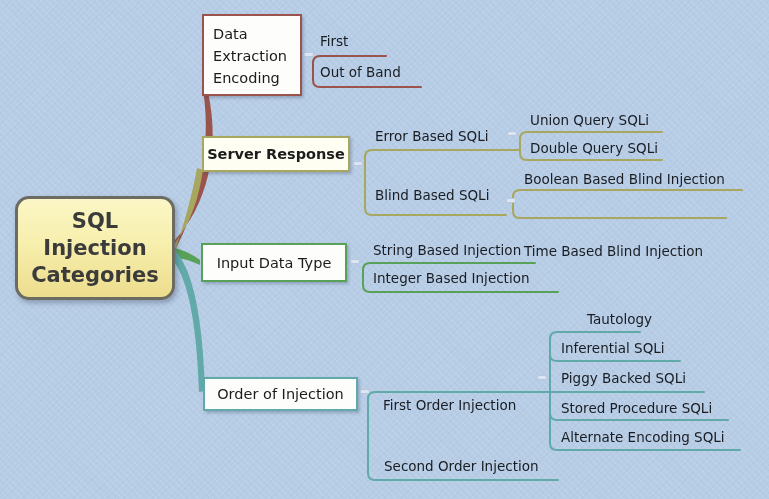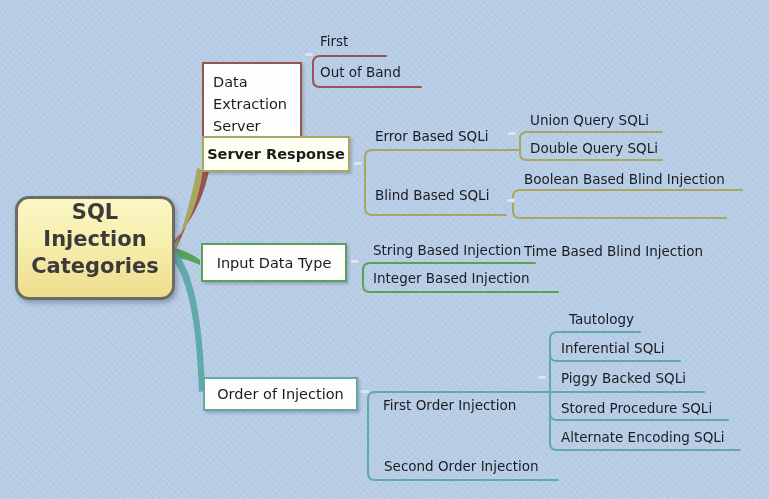--- a/index.html
+++ b/index.html
@@ -10,30 +10,30 @@
       repeating-linear-gradient(45deg, rgba(255,255,255,0.07) 0 2px, rgba(255,255,255,0) 2px 5px),
       repeating-linear-gradient(-45deg, rgba(92,112,142,0.05) 0 1px, rgba(92,112,142,0) 1px 4px);
     font-family:"DejaVu Sans","Liberation Sans",sans-serif;
   }
   svg.links{position:absolute;left:0;top:0;z-index:1;}
   .root{
     position:absolute;z-index:3;left:15px;top:196px;width:160px;height:104px;
     border:3px solid #6b6b62;border-radius:14px;box-sizing:border-box;
     background:linear-gradient(to bottom,#fbf6c6 0%,#f7efad 45%,#eddd8d 100%);
     box-shadow:2px 3px 5px rgba(50,60,85,.35);
-    display:flex;flex-direction:column;align-items:center;
+    display:flex;flex-direction:column;justify-content:center;align-items:center;
     font-weight:bold;font-size:21px;line-height:27px;color:#3b3b3b;text-align:center;
   }
   .topic{
     position:absolute;z-index:3;box-sizing:border-box;background:#fdfdfb;
     border:2px solid #888;box-shadow:1.5px 2px 3px rgba(50,60,85,.3);
     font-size:14.5px;color:#1c1c1c;
   }
   .topic.center{display:flex;align-items:center;justify-content:center;}
-  .t1{left:202px;top:14px;width:100px;height:82px;padding:7px 0 0 9px;line-height:22px;margin-top:48px;}
+  .t1{left:202px;top:14px;width:100px;height:82px;padding:7px 0 0 9px;line-height:22px;}
   .t2{left:202px;top:136px;width:148px;height:36px;background:#fffef2;font-weight:bold;}
   .t3{left:201px;top:243px;width:146px;height:39px;}
   .t4{left:203px;top:377px;width:155px;height:34px;}
   .lbl{
     position:absolute;z-index:3;white-space:nowrap;
     font-size:13.5px;line-height:17px;color:#191c22;
   }
   .nub{
     position:absolute;z-index:4;width:10px;height:5px;box-sizing:border-box;
     background:#dce5f2;border:1px solid #b9c8de;border-radius:2px;
@@ -68,21 +68,21 @@
 
   <div class="root">
     <div>SQL</div>
     <div>Injection</div>
     <div>Categories</div>
   </div>
 
   <div class="topic t1" style="border-color: rgb(155, 84, 76);">
     <div>Data</div>
     <div>Extraction</div>
-    <div>Server</div>
+    <div>Encoding</div>
   </div>
 
   <div class="topic t2 center" style="border-color: rgb(168, 167, 95);">
     <span>Server Response</span>
   </div>
 
   <div class="topic t3 center" style="border-color: rgb(88, 161, 88);">
     <span>Input Data Type</span>
   </div>
 
@@ -97,21 +97,21 @@
   <div class="lbl" style="left:530px;top:112px;">Union Query SQLi</div>
   <div class="lbl" style="left:530px;top:140px;">Double Query SQLi</div>
   <div class="lbl" style="left:524px;top:171px;">Boolean Based Blind Injection</div>
   <div class="lbl" style="left:375px;top:187px;">Blind Based SQLi</div>
   <div class="lbl" style="left:524px;top:199px;margin-top:44px;">Time Based Blind Injection</div>
 
   <div class="lbl" style="left:373px;top:242px;">String Based Injection</div>
   <div class="lbl" style="left:373px;top:270px;">Integer Based Injection</div>
 
   <div class="lbl" style="left:383px;top:367px;margin-top:30px;">First Order Injection</div>
-  <div class="lbl" style="left:569px;top:311px;">Tautology</div>
+  <div class="lbl" style="left:587px;top:311px;">Tautology</div>
   <div class="lbl" style="left:561px;top:340px;">Inferential SQLi</div>
   <div class="lbl" style="left:561px;top:370px;">Piggy Backed SQLi</div>
   <div class="lbl" style="left:561px;top:400px;">Stored Procedure SQLi</div>
   <div class="lbl" style="left:561px;top:429px;">Alternate Encoding SQLi</div>
   <div class="lbl" style="left:384px;top:458px;">Second Order Injection</div>
 
   <div class="nub" style="left:304px;top:52px;"></div>
   <div class="nub" style="left:353px;top:161px;"></div>
   <div class="nub" style="left:350px;top:259px;"></div>
   <div class="nub" style="left:360px;top:389px;"></div>

